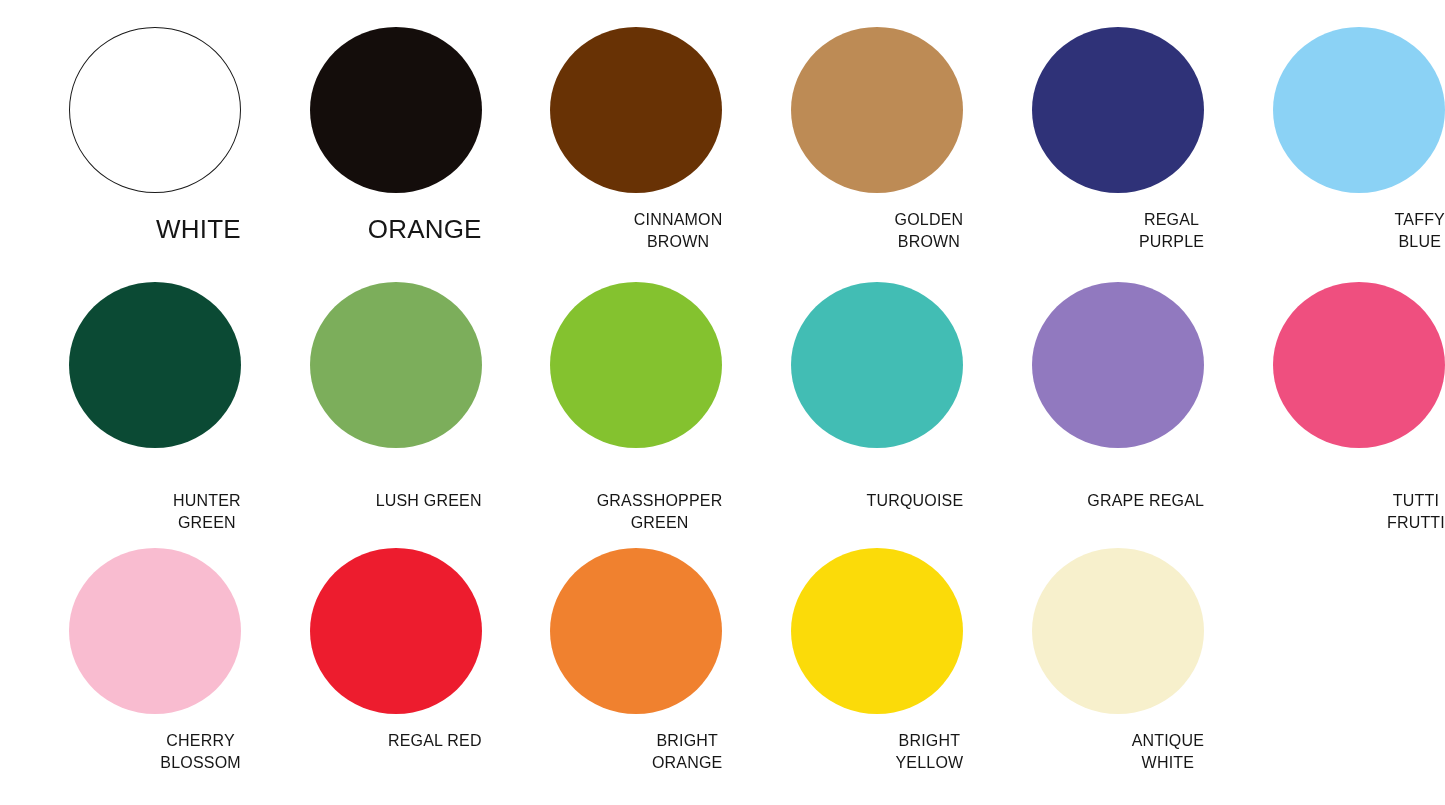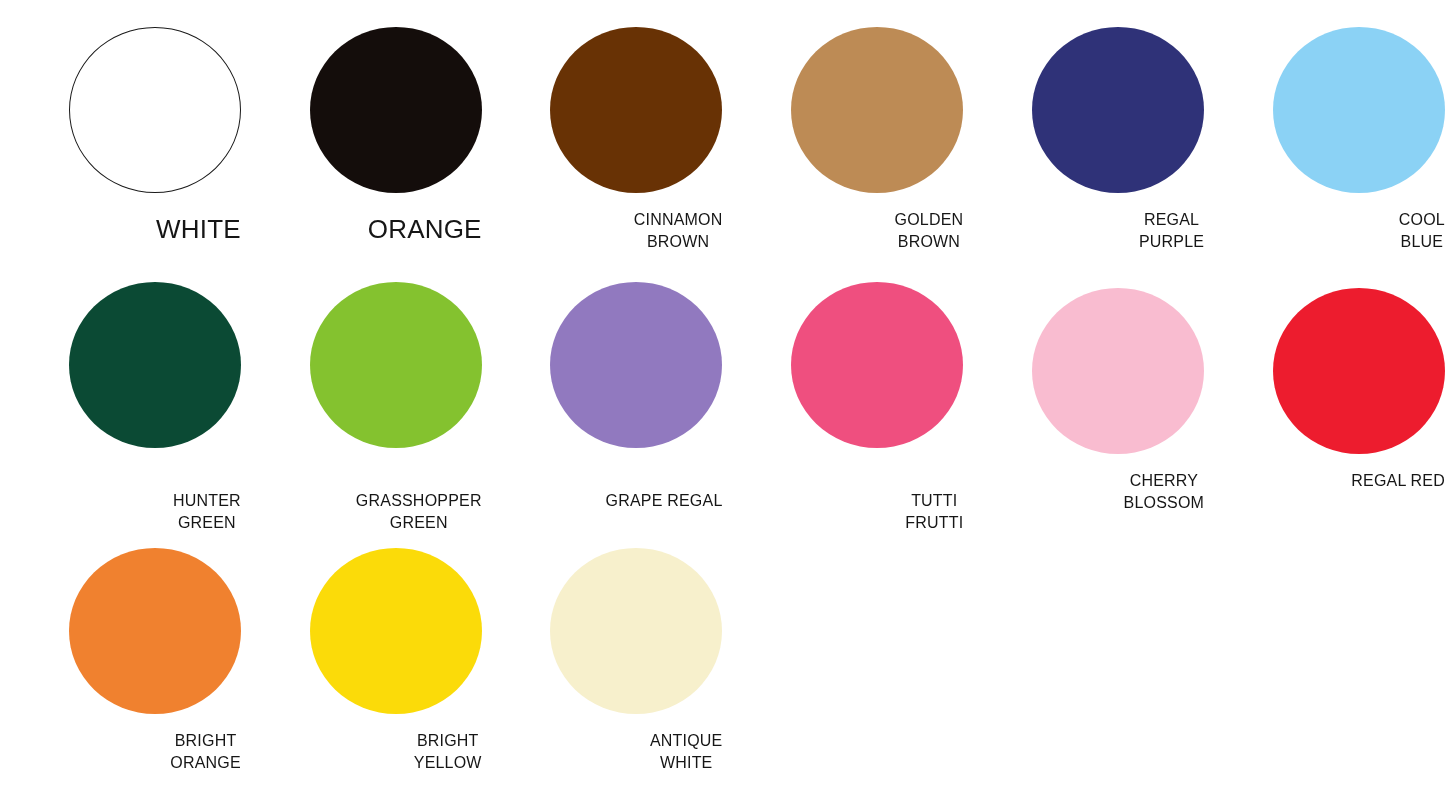--- a/index.html
+++ b/index.html
@@ -83,32 +83,40 @@
       <div class="swatch-label">GOLDEN
 BROWN</div>
     </div>
     <div class="swatch-cell row1">
       <div class="swatch-circle" style="background: rgb(47, 50, 120);"></div>
       <div class="swatch-label">REGAL
 PURPLE</div>
     </div>
     <div class="swatch-cell row1">
       <div class="swatch-circle" style="background: rgb(139, 210, 245);"></div>
-      <div class="swatch-label">COOL
+      <div class="swatch-label">TAFFY
 BLUE</div>
     </div>
     <div class="swatch-cell row2">
       <div class="swatch-circle" style="background: rgb(11, 74, 52);"></div>
       <div class="swatch-label">HUNTER
 GREEN</div>
     </div>
     <div class="swatch-cell row2">
+      <div class="swatch-circle" style="background: rgb(124, 174, 91);"></div>
+      <div class="swatch-label">LUSH GREEN</div>
+    </div>
+    <div class="swatch-cell row2">
       <div class="swatch-circle" style="background: rgb(132, 194, 47);"></div>
       <div class="swatch-label">GRASSHOPPER
 GREEN</div>
+    </div>
+    <div class="swatch-cell row2">
+      <div class="swatch-circle" style="background: rgb(66, 189, 180);"></div>
+      <div class="swatch-label">TURQUOISE</div>
     </div>
     <div class="swatch-cell row2">
       <div class="swatch-circle" style="background: rgb(145, 121, 191);"></div>
       <div class="swatch-label">GRAPE REGAL</div>
     </div>
     <div class="swatch-cell row2">
       <div class="swatch-circle" style="background: rgb(239, 79, 127);"></div>
       <div class="swatch-label">TUTTI
 FRUTTI</div>
     </div>

